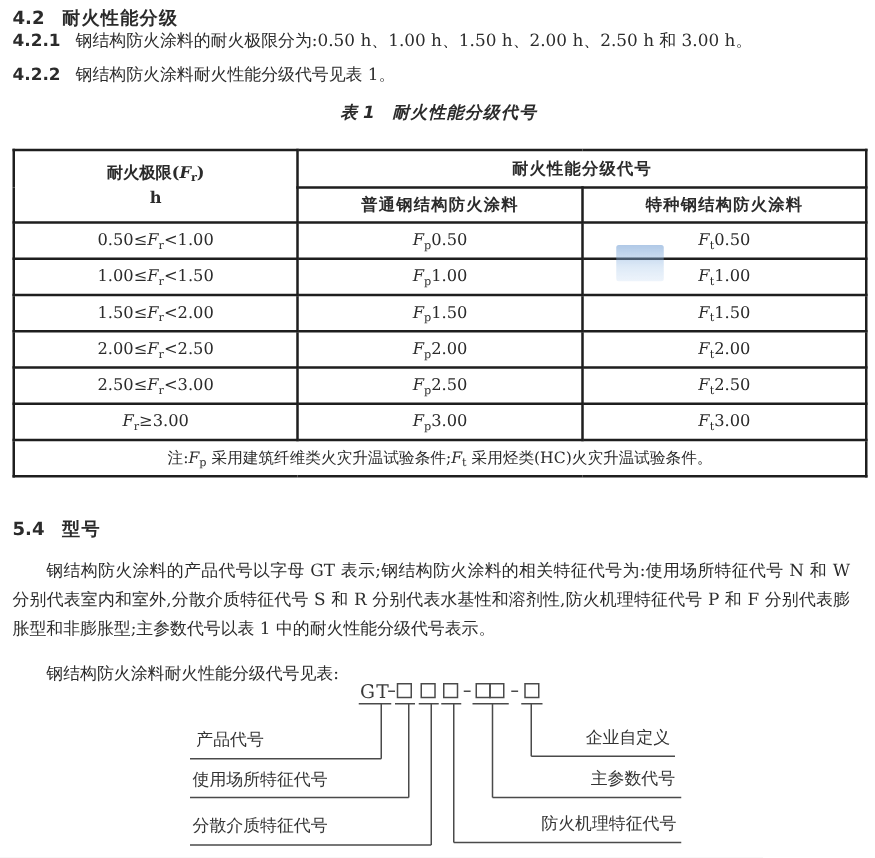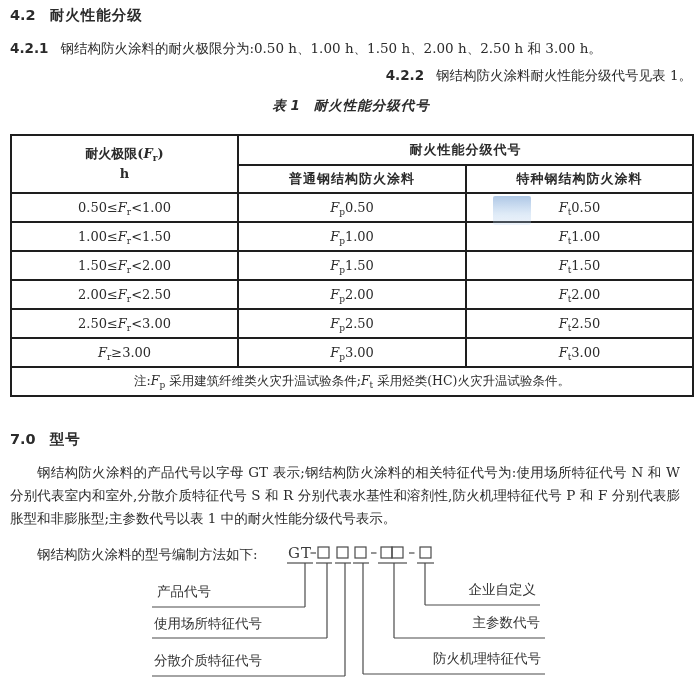--- a/index.html
+++ b/index.html
@@ -18,22 +18,22 @@
     font-family:"DejaVu Sans","Liberation Sans",sans-serif;
     font-weight:bold;font-size:14.5px;line-height:18px;
     letter-spacing:1px;
   }
   .heading .hnum{margin-right:14px;letter-spacing:0;}
   .num-para{font-size:13.5px;line-height:18px;}
   .num-para .pnum{
     font-family:"DejaVu Sans","Liberation Sans",sans-serif;
     font-weight:bold;margin-right:12px;
   }
-  #p421{margin-top:15px;}
-  #p422{margin-top:9px;text-align:right;}
+  #p421{}
+  #p422{margin-top:9px;}
   .caption{
     margin-top:13px;text-align:center;
     font-family:"DejaVu Sans","Liberation Sans",sans-serif;
     font-weight:bold;font-size:13.5px;line-height:17px;letter-spacing:1px;font-style:italic;
   }
   .caption .cap-label{margin-right:14px;letter-spacing:0;}
   table.cls{
     margin-top:20px;
     border-collapse:collapse;
     width:682px;
@@ -163,26 +163,26 @@
     <tfoot>
       <tr>
         <td colspan="3" class="note-cell">
           <span>注:</span><i>F</i><sub>p</sub><span> 采用建筑纤维类火灾升温试验条件;</span><i>F</i><sub>t</sub><span> 采用烃类(HC)火灾升温试验条件。</span>
         </td>
       </tr>
     </tfoot>
   </table>
 
   <div class="heading" id="h43">
-    <span class="hnum">7.0</span><span>型号</span>
+    <span class="hnum">5.4</span><span>型号</span>
   </div>
 
   <p class="body-para">钢结构防火涂料的产品代号以字母 GT 表示;钢结构防火涂料的相关特征代号为:使用场所特征代号 N 和 W 分别代表室内和室外,分散介质特征代号 S 和 R 分别代表水基性和溶剂性,防火机理特征代号 P 和 F 分别代表膨胀型和非膨胀型;主参数代号以表 1 中的耐火性能分级代号表示。</p>
 
-  <p class="body-para" id="p43b">钢结构防火涂料的型号编制方法如下:</p>
+  <p class="body-para" id="p43b">钢结构防火涂料耐火性能分级代号见表:</p>
 
   <svg class="diagram" width="700" height="152" viewBox="0 0 700 152">
 
     <text class="code-prefix" x="288" y="24">GT</text>
     <line x1="310.5" y1="19" x2="316" y2="19"></line>
     <rect class="code-box" x="318" y="13" width="11" height="11"></rect>
     <rect class="code-box" x="337" y="13" width="11" height="11"></rect>
     <rect class="code-box" x="355" y="13" width="11" height="11"></rect>
     <line x1="371" y1="19" x2="376.5" y2="19"></line>
     <rect class="code-box" x="381" y="13" width="11" height="11"></rect>

